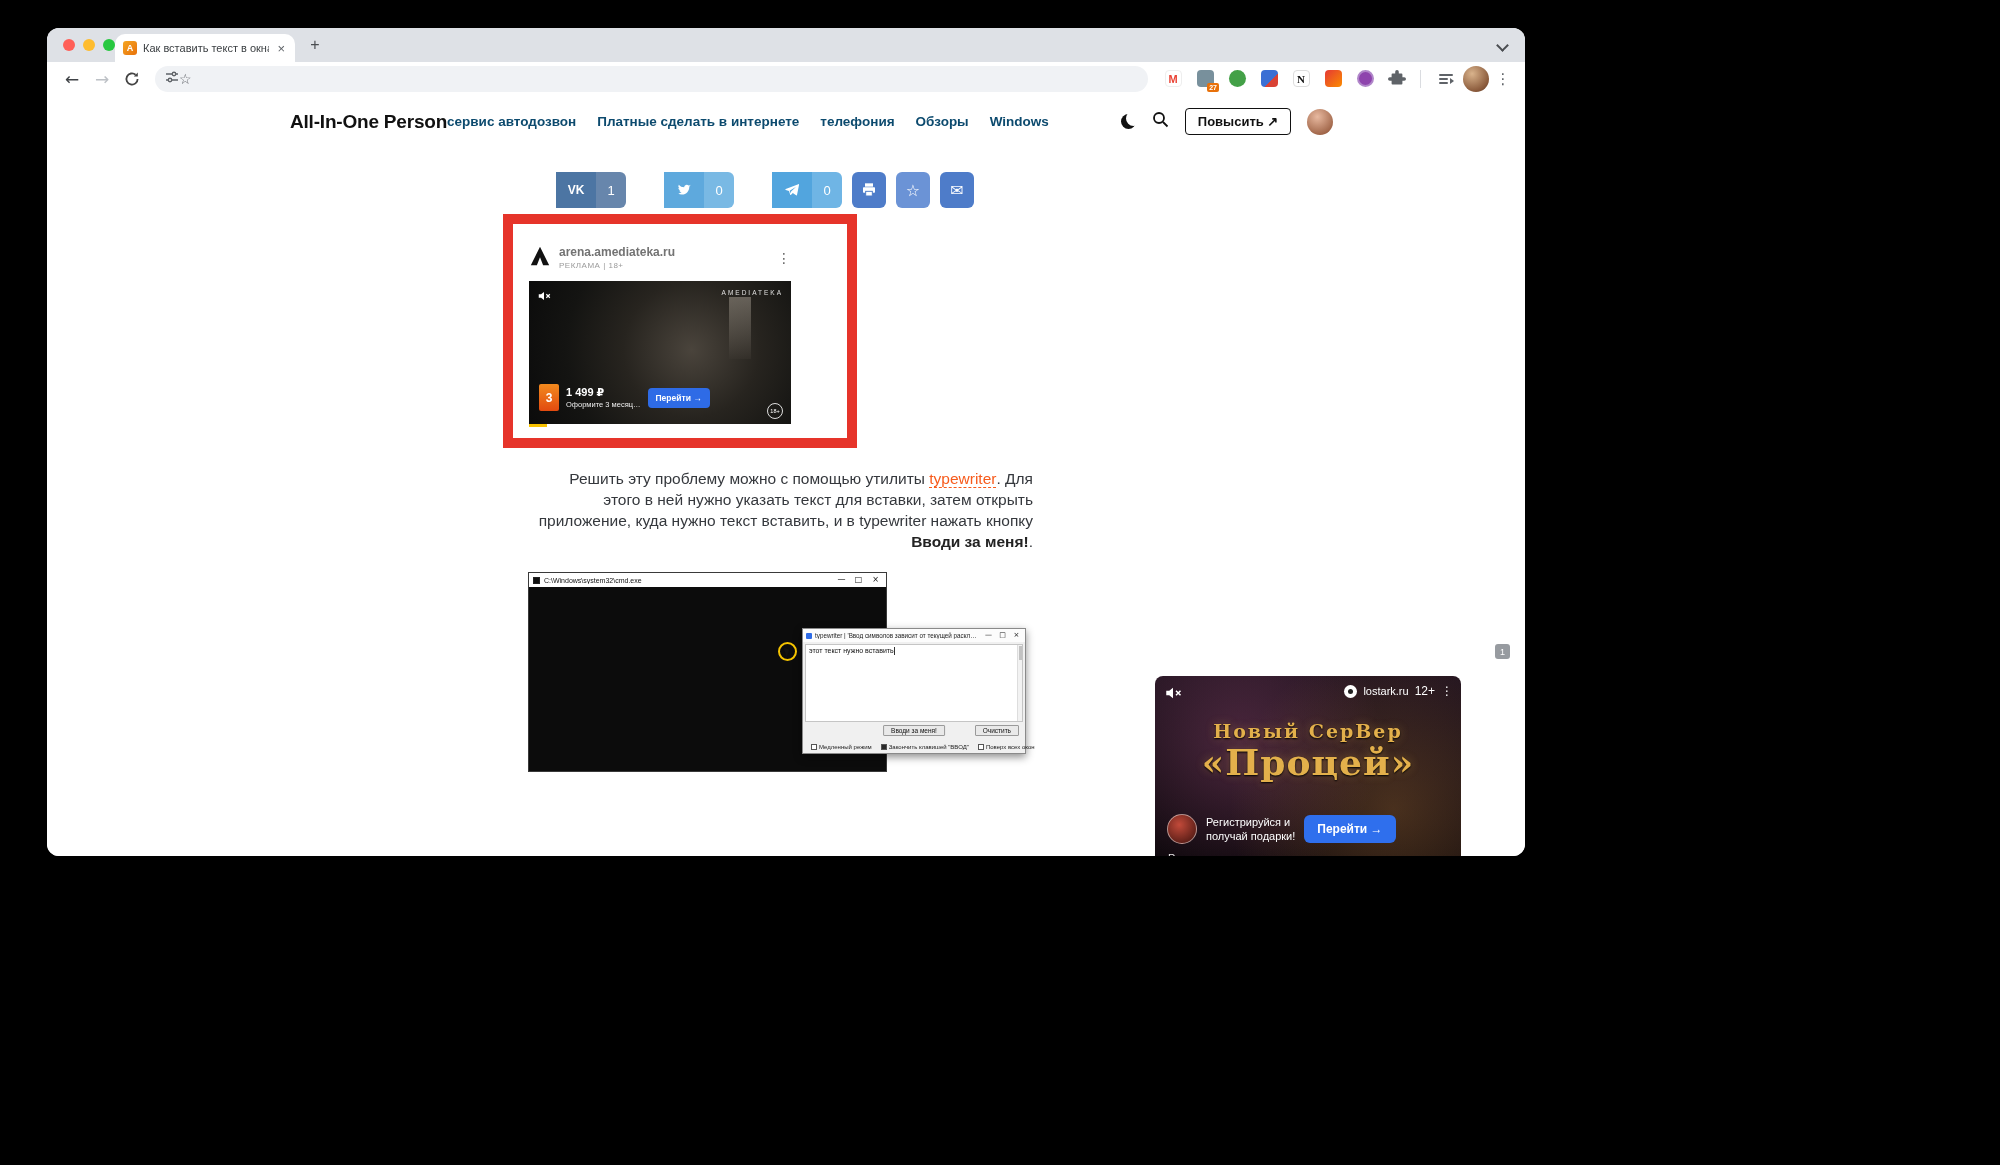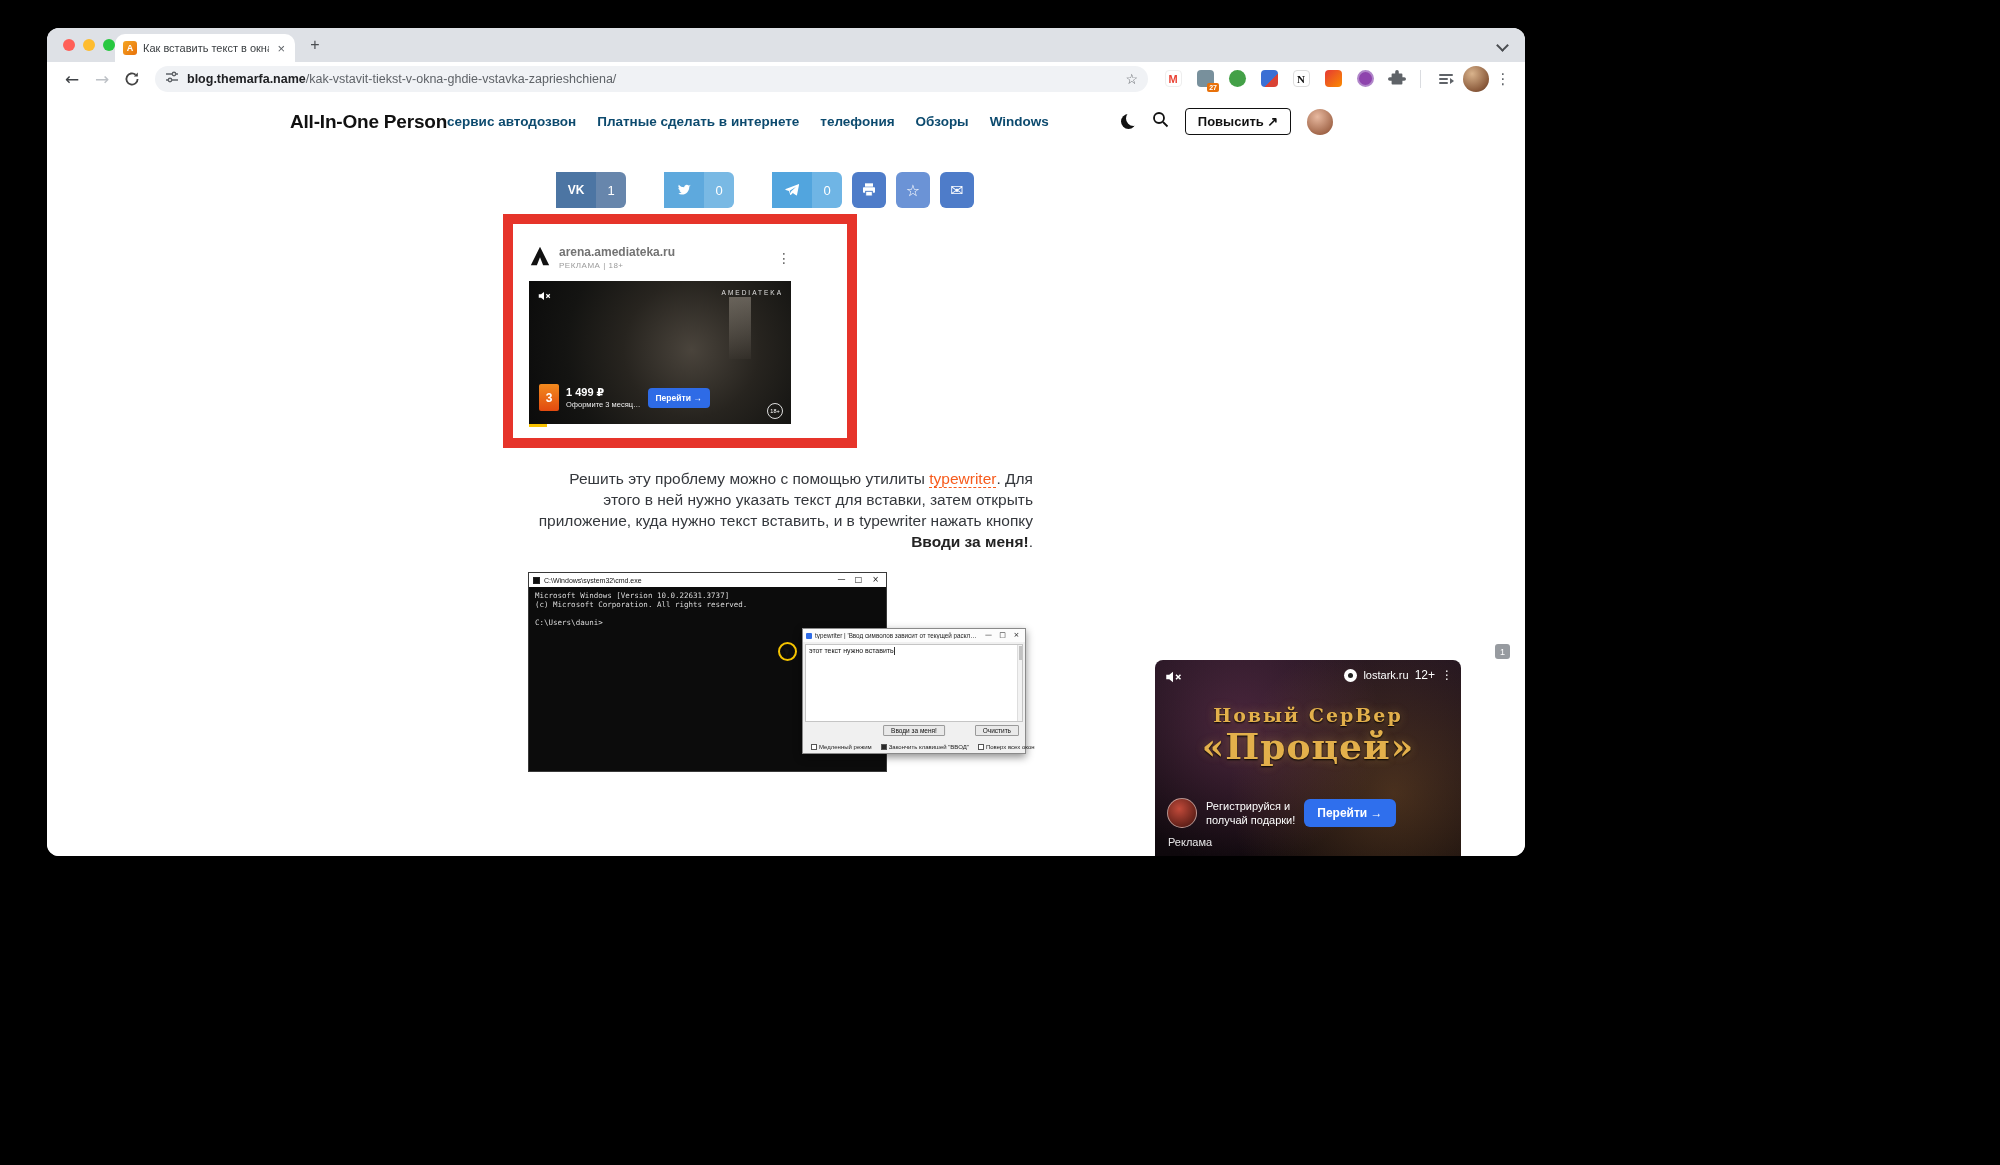--- a/index.html
+++ b/index.html
@@ -162,21 +162,21 @@
               flex:0 0 auto; }
   .cb { display:flex; align-items:center; gap:2px; font-size:6px; color:#222;
         white-space:nowrap; }
   .cb i { width:6px; height:6px; border:1px solid #555; background:#fff; flex:0 0 auto; }
   .cb.on i { background:#2a2a2a; }
 
   
   .fadge { position:absolute; left:1448px; top:549px; width:15px; height:15px;
            background:rgba(140,144,150,.9); border-radius:3px; color:#fff; font-size:9px;
            display:flex; align-items:center; justify-content:center; }
-  .fad { position:absolute; left:1108px; top:565px; width:306px; height:196px; overflow:hidden;
+  .fad { position:absolute; left:1108px; top:581px; width:306px; height:196px; overflow:hidden;
          border-radius:8px 8px 0 0; color:#fff;
          background:
            radial-gradient(circle at 78% 68%, rgba(170,115,50,.35), transparent 60%),
            radial-gradient(circle at 28% 34%, rgba(120,60,95,.5), transparent 55%),
            linear-gradient(#221420,#0e080c); }
   .fad-mute { position:absolute; left:9px; top:8px; }
   .fad-top { position:absolute; right:8px; top:8px; display:flex; align-items:center; gap:6px; }
   .fad-logo { width:13px; height:13px; border-radius:50%; background:#fff; position:relative; }
   .fad-logo::after { content:""; position:absolute; left:4px; top:4px; width:5px; height:5px;
                      border-radius:50%; background:#222; }
@@ -231,21 +231,20 @@
       <span>
         <svg width="14" height="14" viewBox="0 0 14 14">
             <g stroke="#5F6368" stroke-width="1.4" fill="none">
               <line x1="1" y1="4" x2="13" y2="4"></line>
               <line x1="1" y1="10" x2="13" y2="10"></line>
               <circle cx="9" cy="4" r="1.7" fill="#fff"></circle>
               <circle cx="5" cy="10" r="1.7" fill="#fff"></circle>
             </g>
           </svg>
       </span>
-      <span class="url"><b>blog.themarfa.name</b><span class="path">/kak-vstavit-tiekst-v-okna-ghdie-vstavka-zaprieshchiena/</span></span>
       <span class="ob-star">☆</span>
     </div>
     <span class="ext">
         <span class="sq" style="background:#fff;border:1px solid #eee;color:#EA4335;">M</span>
       </span>
     <span class="ext">
         <span class="sq" style="background:#78909C;"></span>
         <span class="badge27">27</span>
       </span>
     <span class="ext">
@@ -393,25 +392,20 @@
 
       <div class="shot">
         <div class="cmdwin">
           <div class="cmd-tb">
             <span class="cmd-ic"></span>
             <span class="cmd-title">C:\Windows\system32\cmd.exe</span>
             <span class="wc">—</span>
             <span class="wc">□</span>
             <span class="wc">×</span>
           </div>
-          <div class="cmd-body">
-            <div>Microsoft Windows [Version 10.0.22631.3737]</div>
-            <div>(c) Microsoft Corporation. All rights reserved.</div>
-            <div class="cmd-prompt">C:\Users\dauni&gt;</div>
-          </div>
         </div>
 
         <div class="twwin">
           <div class="tw-tb">
             <span class="tw-ic"></span>
             <span class="tw-title">typewriter | 'Ввод символов зависит от текущей раскладки клавиатуры</span>
             <span class="wc2">—</span>
             <span class="wc2">□</span>
             <span class="wc2">×</span>
           </div>

